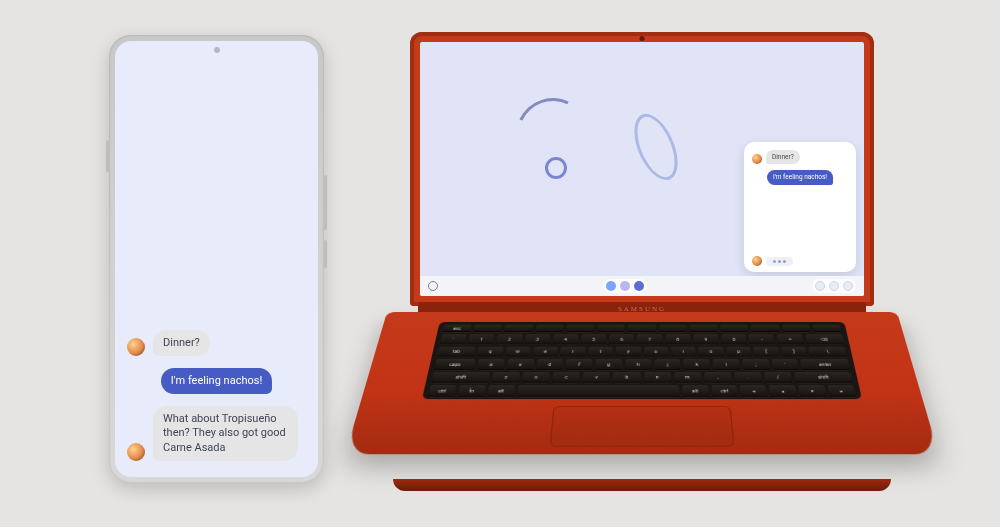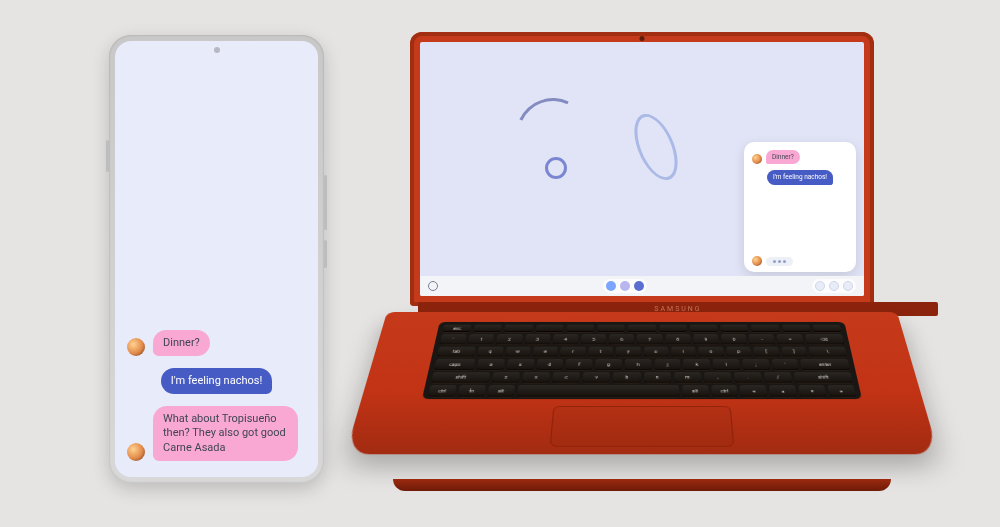--- a/index.html
+++ b/index.html
@@ -66,21 +66,21 @@
       width: 18px; height: 18px; border-radius: 50%;
       background: radial-gradient(circle at 35% 35%, #ffd28f, #e28a4a 55%, #9c5b2e 80%);
       flex-shrink: 0;
     }
     .bubble {
       max-width: 145px;
       padding: 6px 10px;
       border-radius: 14px;
       line-height: 1.3;
     }
-    .bubble.in { background: #f9a8d4; color:#404555; border-radius: 14px 14px 14px 6px; }
+    .bubble.in { background: #e5e5e5; color:#404555; border-radius: 14px 14px 14px 6px; }
     .bubble.out { background: #465bc3; color:#fff; border-radius: 14px 14px 6px 14px; }
 
     
     .laptop {
       position: absolute;
       left: 387px;
       top: 32px;
       width: 510px;
       height: 456px;
     }
@@ -165,24 +165,24 @@
     .chat-window .bubble.out { padding:3px 6px; border-radius:8px 8px 3px 8px; }
     .typing { display:flex; align-items:center; gap:4px; margin-top:auto; }
     .typing-bubble {
       background:#eef0f7; border-radius:8px; padding:3px 7px;
       display:flex; gap:2px;
     }
     .typing-dot { width:3px; height:3px; border-radius:50%; background:#94a0c9; }
 
     
     .hinge {
-      position:absolute; left:31px; top:270px; width:520px; height:14px;
+      position:absolute; left:31px; top:270px; width:448px; height:14px;
       background:#8c230c; border-radius:2px;
       display:flex; align-items:center; justify-content:center;
-      color:#c7735a; font-size:7px; letter-spacing:2px;
+      color:#c7735a; font-size:7px; letter-spacing:2px;font-family:Liberation Serif, serif;
     }
     .deck {
       position:absolute; left:0; top:280px; width:510px; height:176px;
       background: linear-gradient(180deg,#c53a1a 0%, #c23315 60%, #a22b11 100%);
       border-radius: 8px 8px 20px 20px / 8px 8px 30px 30px;
       transform: perspective(900px) rotateX(46deg);
       transform-origin: top center;
       box-shadow: 0 14px 24px rgba(0,0,0,.25);
       overflow:hidden;
     }

